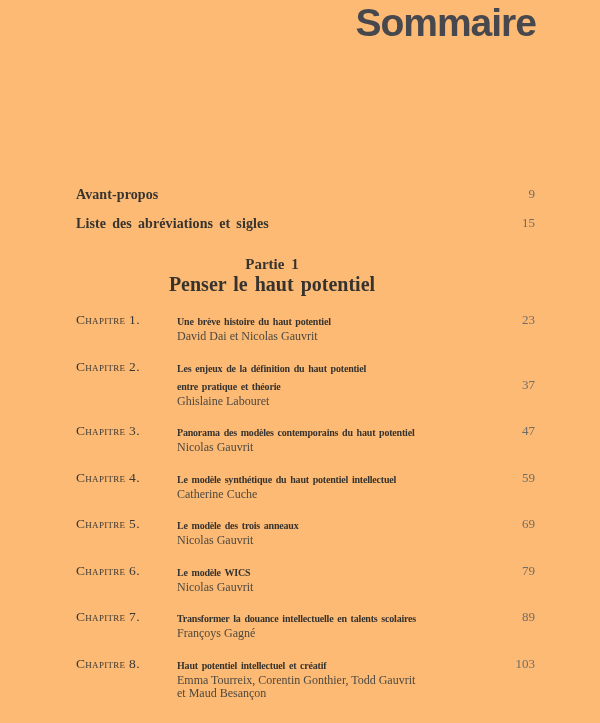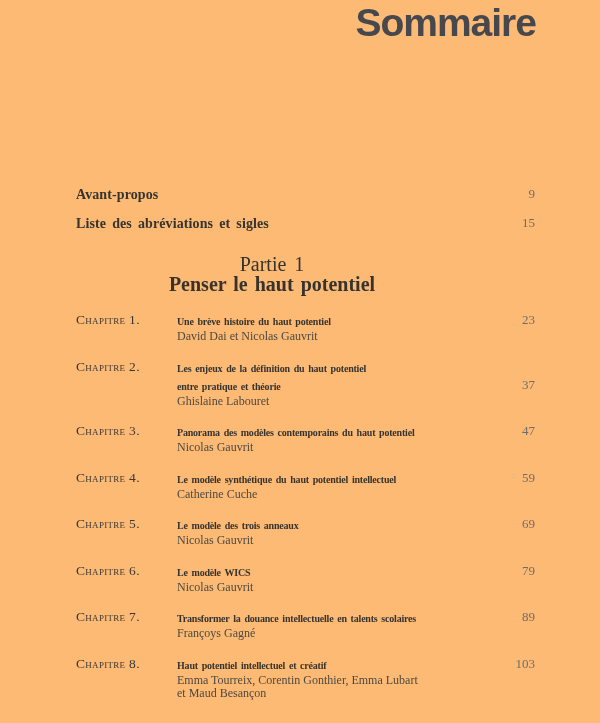--- a/index.html
+++ b/index.html
@@ -51,22 +51,22 @@
     word-spacing: 0;
     color: #6f6d68;
   }
   .part-header {
     margin-top: 24px;
     width: 392px;
     text-align: center;
     color: #36332f;
   }
   .part-label {
-    font-size: 20px;
-    font-weight: 400;
+    font-size: 15px;
+    font-weight: 700;
     line-height: 19px;
     word-spacing: 3px;
   }
   .part-title {
     font-size: 20px;
     font-weight: 700;
     line-height: 20px;
     word-spacing: 2px;
   }
   .chapters { margin-top: 18px; }
@@ -198,20 +198,20 @@
               <div>Françoys Gagné</div>
             </div>
           </div>
   </div>
 
   <div class="chapter-row">
     <div class="chap-label">Chapitre 8.</div>
     <div class="chap-body">
             <div class="chap-line"><span class="line-text">Haut potentiel intellectuel et créatif</span><span class="page-num">103</span></div>
             <div class="chap-authors">
-              <div>Emma Tourreix, Corentin Gonthier, Emma Lubart</div>
+              <div>Emma Tourreix, Corentin Gonthier, Todd Gauvrit</div>
               <div>et Maud Besançon</div>
             </div>
           </div>
   </div>
 </div>
   </div>
 </div>
 
 </body></html>

